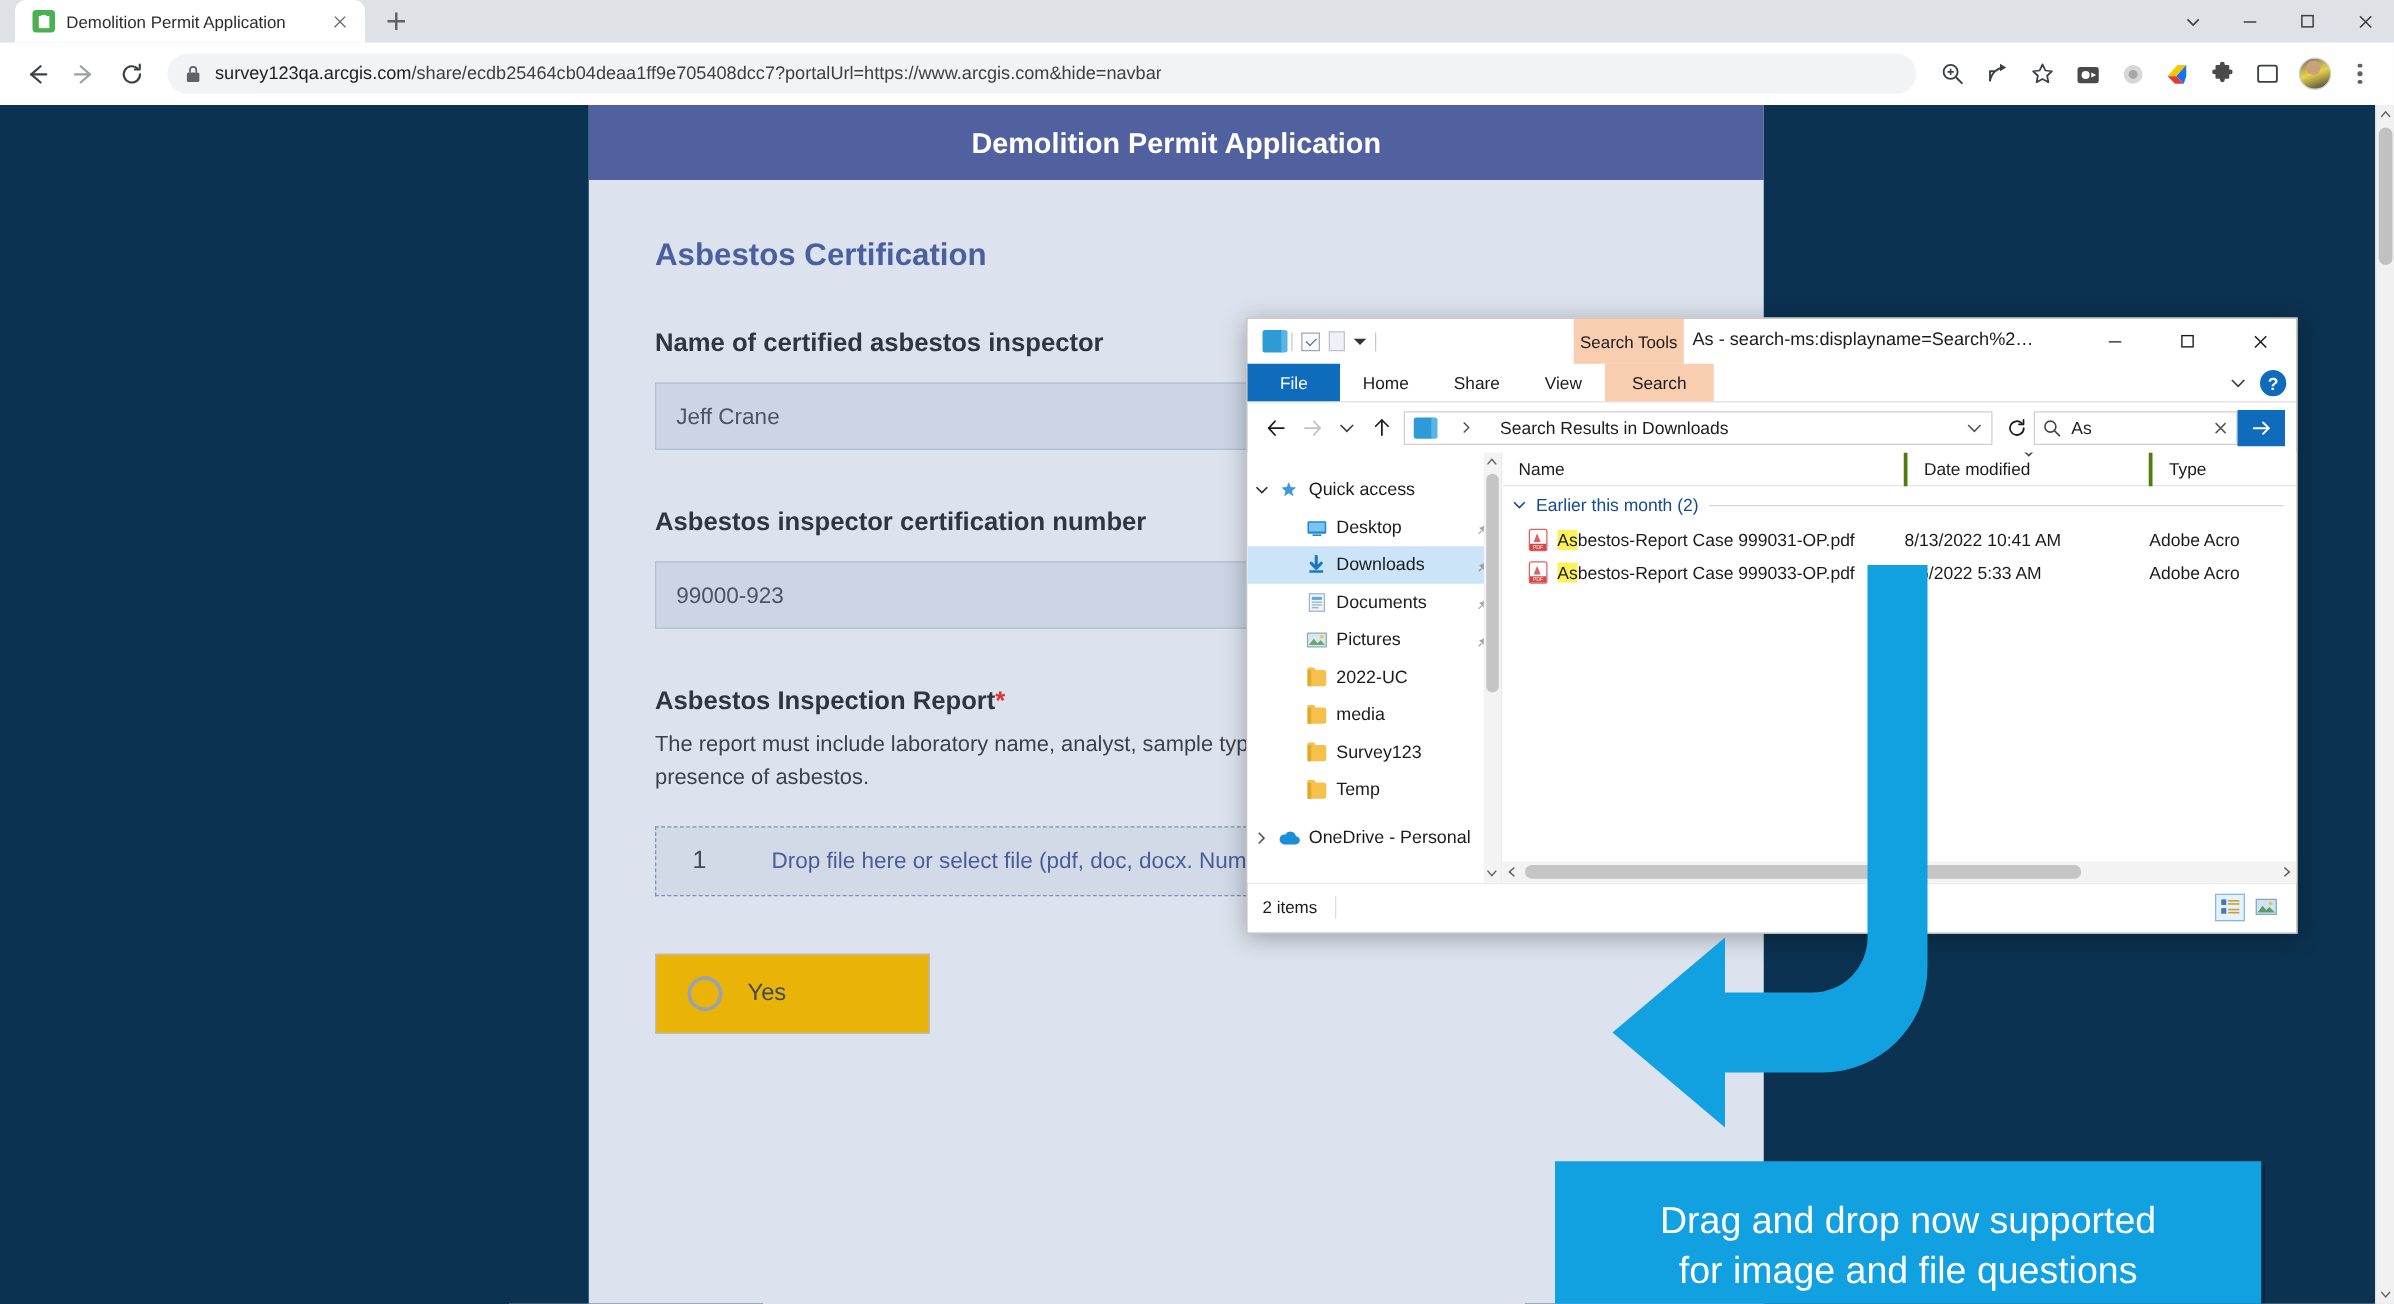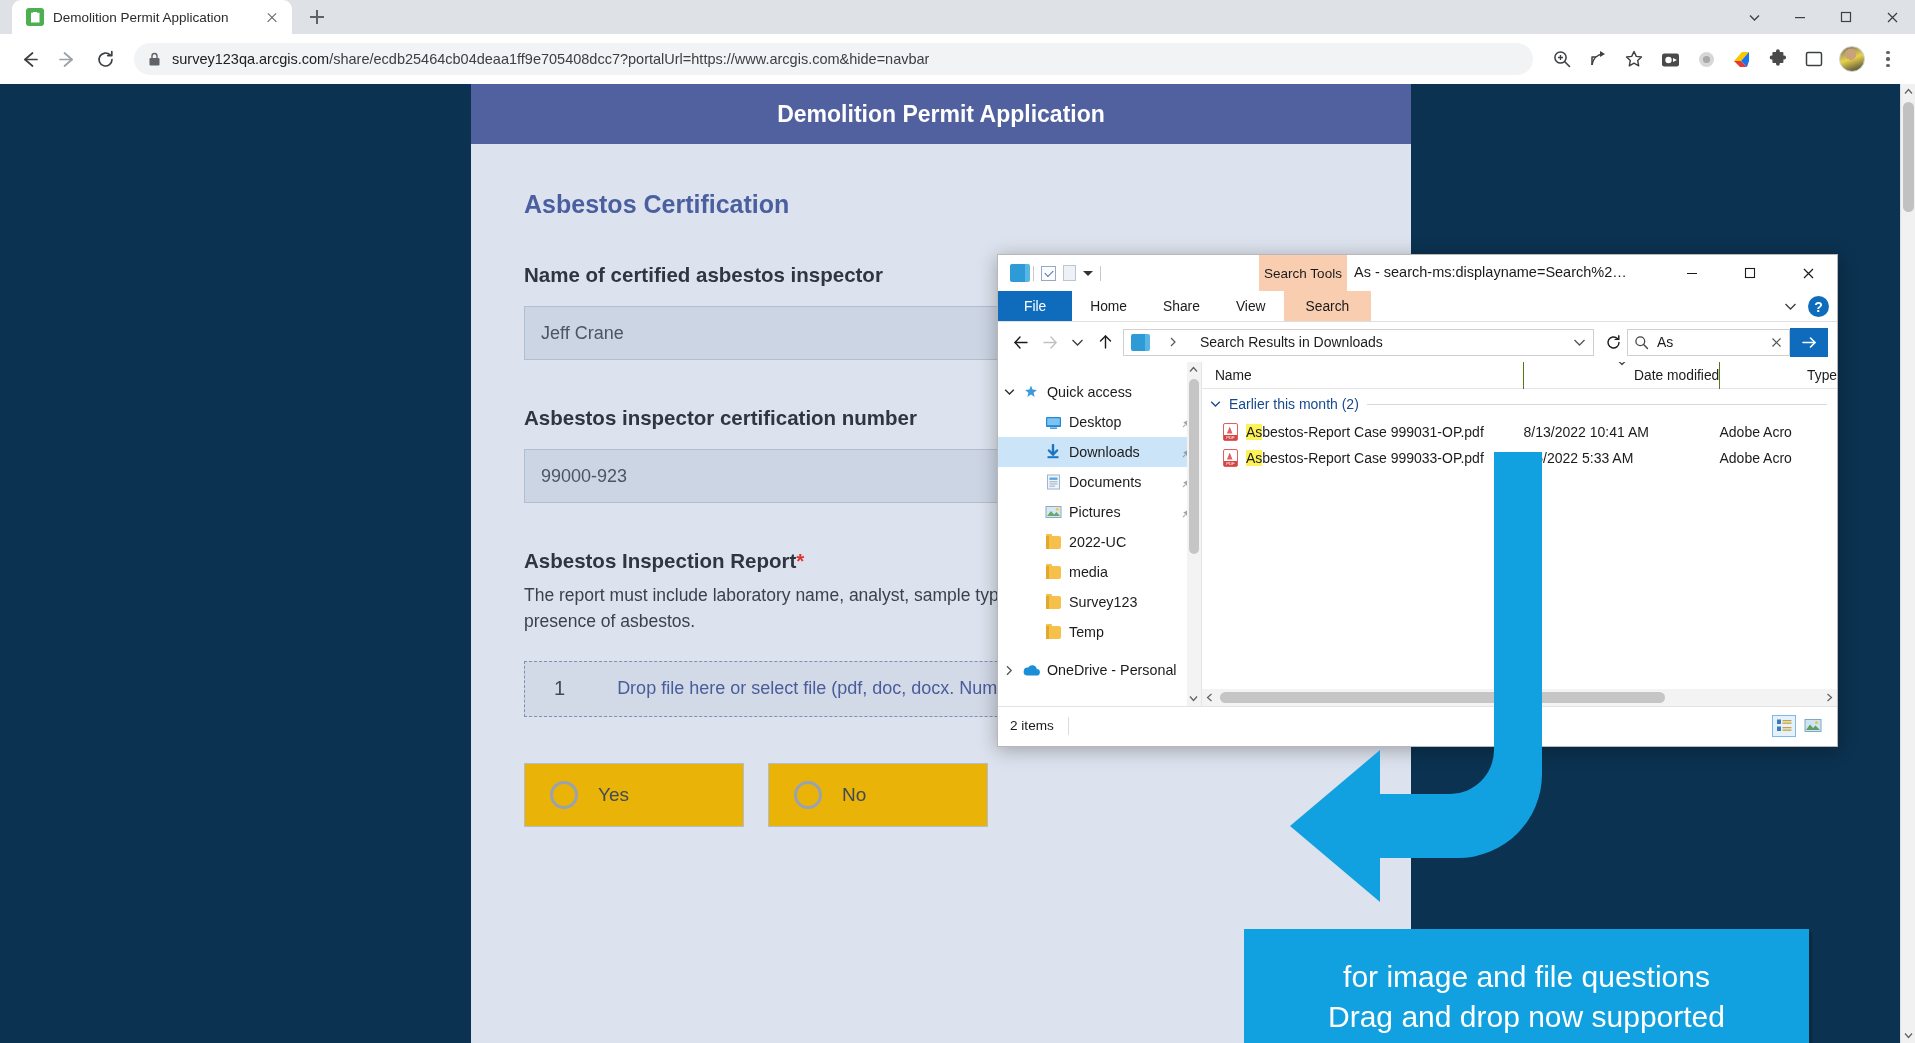--- a/index.html
+++ b/index.html
@@ -232,21 +232,21 @@
     background: #f3f3f3; }
   .ts-thumb { position: absolute; left: 2px; top: 17px; width: 10px; height: 175px;
     background: #c5c5c5; border-radius: 5px; }
   .ts-a { height: 15px; display: flex; align-items: center; justify-content: center; }
 
   .ex-list { flex: 1 1 auto; background: #fff; position: relative; overflow: hidden; }
   .list-header { height: 27px; display: flex; align-items: center;
     border-bottom: 1px solid #e5e5e5; font-size: 13.8px; color: #1b1b1b; }
   .lh-cell { padding-left: 13px; position: relative; height: 27px; display: flex;
     align-items: center; cursor: pointer; }
-  .lh-cell + .lh-cell { border-left: 1px solid #4d7c0f; justify-content: flex-end; }
+  .lh-cell + .lh-cell { border-left: 3px solid #4d7c0f; }
   .lh-name { width: 328px; }
   .lh-date { width: 200px; }
   .lh-type { width: 120px; }
   .sort-caret { position: absolute; left: 50%; top: -4px; transform: translateX(-50%); }
 
   .group-row { height: 30px; display: flex; align-items: center; gap: 8px;
     padding-left: 8px; font-size: 14px; color: #174a8c; }
   .group-line { flex: 1 1 auto; height: 1px; background: #d8d8d8; margin-right: 10px; }
 
   .file-row { height: 26px; display: flex; align-items: center; font-size: 14px;
@@ -441,24 +441,20 @@
             <span class="dz-text">Drop file here or select file (pdf, doc, docx. Number of files required: 3,</span>
           </div>
         </div>
 
         <div class="q-block">
           <div class="choices">
             <div class="choice">
               <span class="radio"></span>
               <span class="choice-label">Yes</span>
             </div>
-            <div class="choice">
-              <span class="radio"></span>
-              <span class="choice-label">No</span>
-            </div>
           </div>
         </div>
       </div>
     </div>
 
     <div class="explorer">
 
       <div class="ex-titlebar">
         <div class="ex-qat">
           <span class="qat-box"></span>
@@ -775,22 +771,22 @@
           </div>
         </div>
       </div>
     </div>
 
     <svg class="arrow-layer" width="1900" height="959" viewBox="0 0 1900 959">
       <path d="M1492 368 H1542 V690 a84 84 0 0 1 -84 84 H1380 V818 L1290 742 L1380 666 V710 h70 a44 44 0 0 0 44 -44 V368 Z" fill="#12a1e0"></path>
     </svg>
 
     <div class="callout">
+      <span>Drag and drop now supported</span>
       <span>for image and file questions</span>
-      <span>Drag and drop now supported</span>
     </div>
   </div>
 
   <div class="scrollbar">
     <div class="sb-arrow">
       <svg width="9" height="7" viewBox="0 0 9 7">
           <path d="M1 5.5 L4.5 1.5 L8 5.5" stroke="#606060" stroke-width="1.2" fill="none"></path>
         </svg>
     </div>
     <div class="sb-thumb"></div>

